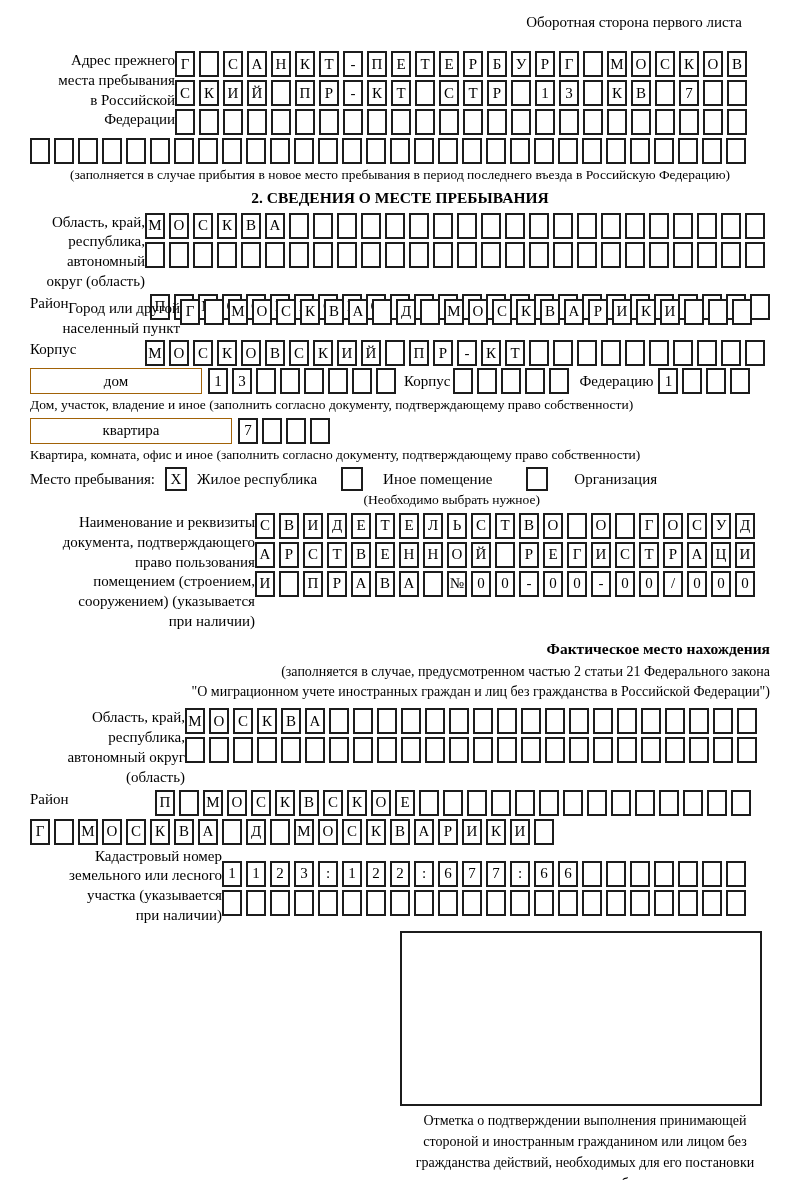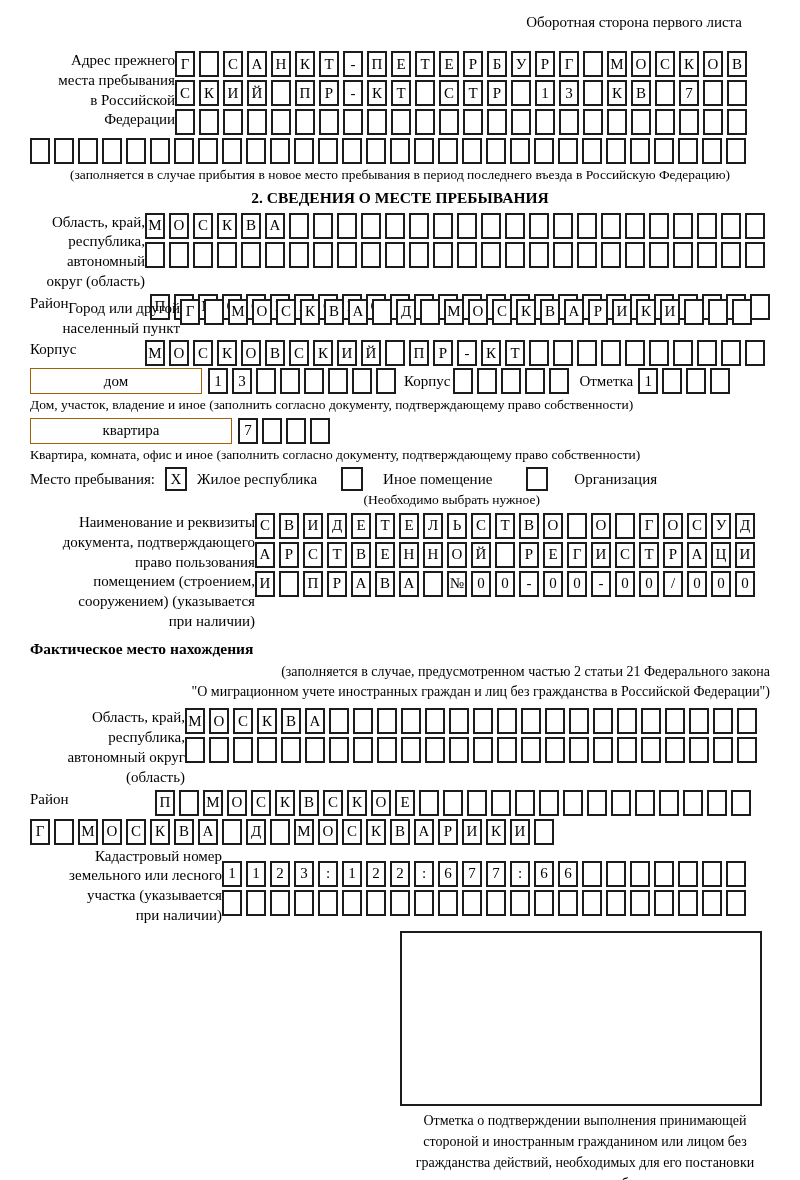--- a/index.html
+++ b/index.html
@@ -21,21 +21,21 @@
   .mt3{margin-top:3px;}
   .hrow{display:flex;align-items:flex-start;margin:2px 0 2px 0;}
   .named-box{height:26px;border:1px solid #a16207;box-sizing:border-box;display:flex;
              align-items:center;justify-content:center;font-size:15px;flex:0 0 auto;}
   .inline-lbl{font-size:15px;line-height:26px;flex:0 0 auto;}
   .stay{display:flex;align-items:center;margin-top:4px;text-align:center;}
   .chk{flex:0 0 22px;width:22px;height:24px;border:2px solid #1c1c1c;box-sizing:border-box;
        display:inline-flex;align-items:center;justify-content:center;font-size:15px;}
   .opt{font-size:15px;}
   .subtitle{font-size:14px;line-height:1.45;margin:2px 0 6px 0;}
-  .actual-title{font-weight:bold;font-size:15.5px;text-align:left;margin:8px 0 4px 0;}
+  .actual-title{font-weight:bold;font-size:15.5px;text-align:right;margin:8px 0 4px 0;}
   .stamp-box{margin-left:370px;margin-top:5px;width:362px;height:175px;
              border:2px solid #1c1c1c;box-sizing:border-box;}
   .stamp-caption{margin-left:355px;width:400px;text-align:center;font-size:14px;
                  line-height:1.5;margin-top:4px;}
   .gap2{height:2px;}
 </style>
 </head>
 <body>
 
 <div class="page">
@@ -337,21 +337,21 @@
         <span class="cell"></span>
       </div>
     <div class="inline-lbl" style="margin-left:8px">Корпус</div>
     <div class="cells" style="margin-left:3px">
         <span class="cell"></span>
         <span class="cell"></span>
         <span class="cell"></span>
         <span class="cell"></span>
         <span class="cell"></span>
       </div>
-    <div class="inline-lbl" style="margin-left:10px">Отметка</div>
+    <div class="inline-lbl" style="margin-left:10px">Федерацию</div>
     <div class="cells" style="margin-left:5px">
         <span class="cell">1</span>
         <span class="cell"></span>
         <span class="cell"></span>
         <span class="cell"></span>
       </div>
   </div>
   <div class="note">Дом, участок, владение и иное (заполнить согласно документу, подтверждающему право собственности)</div>
 
   <div class="hrow" style="margin-top:4px">

